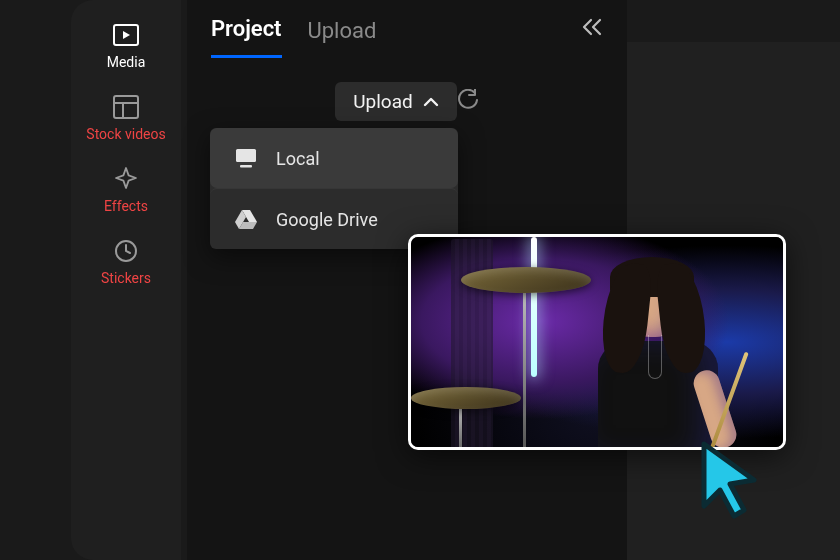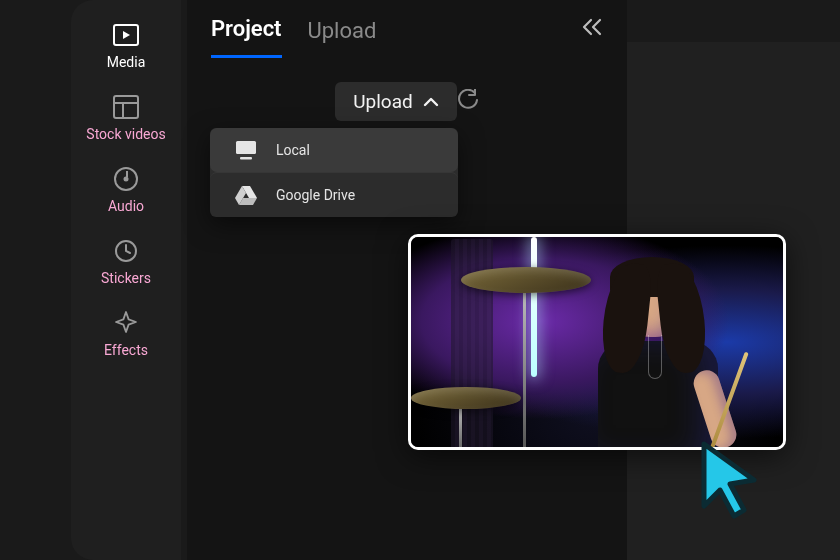--- a/index.html
+++ b/index.html
@@ -2,37 +2,37 @@
 <html><head>
 <meta charset="utf-8">
 <style>
   * { margin:0; padding:0; box-sizing:border-box; font-family:-apple-system,BlinkMacSystemFont,"Segoe UI",Roboto,Arial,sans-serif; }
   html,body{ width:840px; height:560px; background:#1a1a1a; overflow:hidden; color:#e5e5e5; }
   .app{ position:relative; width:840px; height:560px; }
 
   
   .sidebar{ position:absolute; left:71px; top:0; width:110px; height:560px; background:#1f1f1f; display:flex; flex-direction:column; align-items:flex-start; padding-top:22px; gap:24px; border-top-left-radius:22px; border-bottom-left-radius:22px;}
   .side-outer{ position:absolute; left:0; top:0; width:77px; height:560px; background:transparent;}
-  .side-item{ width:110px; display:flex; flex-direction:column; align-items:center; gap:6px; cursor:pointer; font-size:14px; color:#f9a8d4;}
+  .side-item{ width:110px; display:flex; flex-direction:column; align-items:center; gap:6px; cursor:pointer; font-size:14px; color:#ef4444;}
   .side-item.active{ color:#ffffff; }
   .side-item .ico{ width:26px; height:26px; display:flex; align-items:center; justify-content:center; }
 
   
   .panel{ position:absolute; left:187px; top:0; width:440px; height:560px; background:#141414; }
   .tabbar{ display:flex; align-items:center; padding:16px 24px 0 24px; gap:26px; position:relative;}
   .tab{ font-size:22px; padding-bottom:14px; cursor:pointer; color:#8a8a8a; }
   .tab.active{ color:#ffffff; border-bottom:3px solid #0066ff; font-weight:600;}
   .collapse-btn{ position:absolute; right:24px; top:18px; color:#bdbdbd; cursor:pointer; }
 
   .toolbar{ display:flex; align-items:center; padding:24px 24px 0 24px; justify-content:center;}
   .upload-btn{ display:flex; align-items:center; gap:10px; padding:8px 18px; background:#2c2c2c; border-radius:6px; font-size:19px; color:#f2f2f2; cursor:pointer;}
   .refresh{ color:#8a8a8a; cursor:pointer;}
 
   .dropdown{ position:absolute; left:210px; top:128px; width:248px; background:#2c2c2c; border-radius:6px; box-shadow:0 8px 24px rgba(0,0,0,.5); overflow:hidden;}
-  .dd-item{ display:flex; align-items:center; gap:18px; padding:10px 24px; font-size:14px; color:#e5e5e5; cursor:pointer;border-radius:7px;}
+  .dd-item{ display:flex; align-items:center; gap:18px; padding:18px 24px; font-size:18px; color:#e5e5e5; cursor:pointer;border-radius:7px;}
   .dd-item:hover,.dd-item.hl{ background:#3a3a3a;}
   .dd-item + .dd-item{ border-top:1px solid rgba(255,255,255,.05);}
   .dd-ico{ width:24px; height:24px; display:flex; align-items:center; justify-content:center; color:#e5e5e5;}
 
   
   .right-area{ position:absolute; left:627px; top:42px; width:213px; height:518px; background:#202020; }
 
   
   .thumb{ position:absolute; left:408px; top:234px; width:378px; height:216px; border:3px solid #ffffff; border-radius:10px; overflow:hidden; box-shadow:0 6px 30px rgba(0,0,0,.6);}
   .thumb-bg{ position:absolute; inset:0; background:
@@ -89,43 +89,33 @@
             <rect x="1" y="1" width="24" height="22" rx="2" fill="none" stroke="#9a9a9a" stroke-width="2"></rect>
             <line x1="1" y1="8" x2="25" y2="8" stroke="#9a9a9a" stroke-width="2"></line>
             <line x1="10" y1="8" x2="10" y2="23" stroke="#9a9a9a" stroke-width="2"></line>
           </svg>
       </span>
       <span>Stock videos</span>
     </div>
     <div class="side-item">
       <span class="ico">
         <svg width="26" height="26" viewBox="0 0 26 26">
-            <circle cx="13" cy="13" r="11" fill="none" stroke="#9a9a9a" stroke-width="2"></circle>
-            <circle cx="13" cy="13" r="2.5" fill="#9a9a9a"></circle>
-            <path d="M14 5 L14 11" stroke="#9a9a9a" stroke-width="2"></path>
+            <path d="M13 2 L15.6 9.4 L23 12 L15.6 14.6 L13 22 L10.4 14.6 L3 12 L10.4 9.4 Z" fill="none" stroke="#9a9a9a" stroke-width="1.8" stroke-linejoin="round"></path>
           </svg>
       </span>
-      <span>Audio</span>
+      <span>Effects</span>
     </div>
     <div class="side-item">
       <span class="ico">
         <svg width="24" height="24" viewBox="0 0 24 24">
             <circle cx="12" cy="12" r="10" fill="none" stroke="#9a9a9a" stroke-width="2"></circle>
             <path d="M12 6 V12 L16 14" stroke="#9a9a9a" stroke-width="2" fill="none" stroke-linecap="round"></path>
           </svg>
       </span>
       <span>Stickers</span>
-    </div>
-    <div class="side-item">
-      <span class="ico">
-        <svg width="26" height="26" viewBox="0 0 26 26">
-            <path d="M13 2 L15.6 9.4 L23 12 L15.6 14.6 L13 22 L10.4 14.6 L3 12 L10.4 9.4 Z" fill="none" stroke="#9a9a9a" stroke-width="1.8" stroke-linejoin="round"></path>
-          </svg>
-      </span>
-      <span>Effects</span>
     </div>
   </div>
 
   <div class="panel">
     <div class="tabbar">
       <div class="tab active">Project</div>
       <div class="tab">Upload</div>
       <span class="collapse-btn">
         <svg width="22" height="18" viewBox="0 0 22 18">
             <path d="M10 2 L3 9 L10 16 M19 2 L12 9 L19 16" fill="none" stroke="#bdbdbd" stroke-width="2.2" stroke-linecap="round" stroke-linejoin="round"></path>

